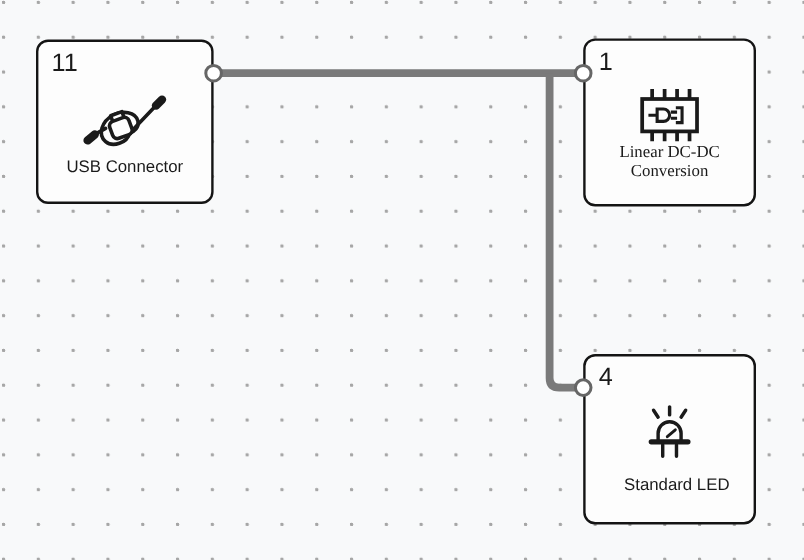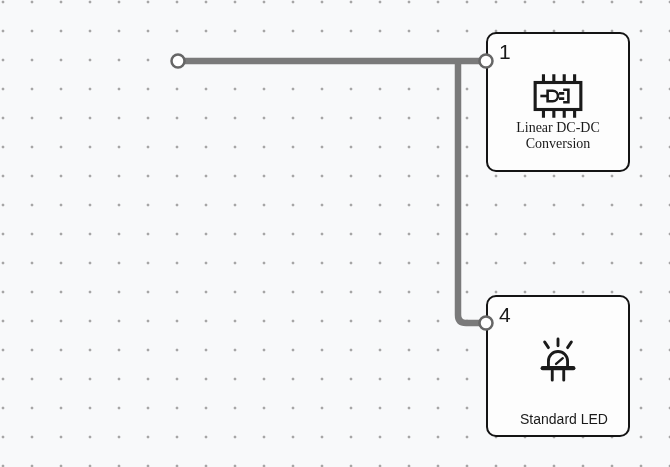--- a/index.html
+++ b/index.html
@@ -39,21 +39,21 @@
     position: absolute;
     left: 0; right: 0;
     text-align: center;
     font-size: 14px;
     line-height: 1.15;
     color: #1a1a1a;
   }
   .node-usb  .node-caption { bottom: 22px; }
   .node-dcdc .node-caption { bottom: 18px; }
   .node-dcdc .node-caption span { display: inline-block; max-width: 104px; font-family: Liberation Serif, serif; }
-  .node-led  .node-caption { bottom: 8px; padding-left: 12px; }
+  .node-led  .node-caption { bottom: 24px; padding-left: 12px; }
 
   .node-icon {
     position: absolute;
     left: 0; right: 0;
     display: flex;
     justify-content: center;
   }
   .node-usb  .node-icon { top: 40px; }
   .node-dcdc .node-icon { top: 38px; }
   .node-led  .node-icon { top: 40px; }
@@ -65,20 +65,37 @@
     height: 467px;
     pointer-events: none;
   }
   .wire-layer path, .wire-layer circle { pointer-events: auto; }
 </style>
 </head>
 <body>
 
 <div class="canvas">
 
+  <div class="node node-usb">
+    <div class="node-number">11</div>
+    <div class="node-icon">
+      <svg width="72" height="50" viewBox="0 0 72 50" fill="none" stroke="#1a1a1a" stroke-width="3" stroke-linecap="round" stroke-linejoin="round">
+        <path d="M5 42 l6 -5" stroke-width="7"></path>
+        <path d="M11 37 l9 -5"></path>
+        <path d="M40 36 C38 44 26 48 20 43 C13 37 17 26 26 21 C34 17 45 18 47 26 C48 31 44 35 40 36"></path>
+        <path d="M40 36 L62 13"></path>
+        <path d="M62 13 l5 -5" stroke-width="7"></path>
+        <g transform="rotate(-20 33 31)">
+          <path d="M28 24 v-5 h10 v5" fill="#fdfdfd"></path>
+          <rect x="24" y="24" width="17" height="15" rx="4" fill="#fdfdfd"></rect>
+        </g>
+      </svg>
+    </div>
+    <div class="node-caption">USB Connector</div>
+  </div>
 
   <div class="node node-dcdc">
     <div class="node-number">1</div>
     <div class="node-icon">
       <svg width="54" height="48" viewBox="0 0 52 46" fill="none" stroke="#1a1a1a" stroke-width="3">
         <path d="M12 2 v8 M22 2 v8 M32 2 v8 M42 2 v8"></path>
         <path d="M12 36 v8 M22 36 v8 M32 36 v8 M42 36 v8"></path>
         <rect x="4" y="10" width="44" height="26" fill="#fdfdfd"></rect>
         <g stroke-width="2.5">
           <path d="M9 23 h7"></path>

